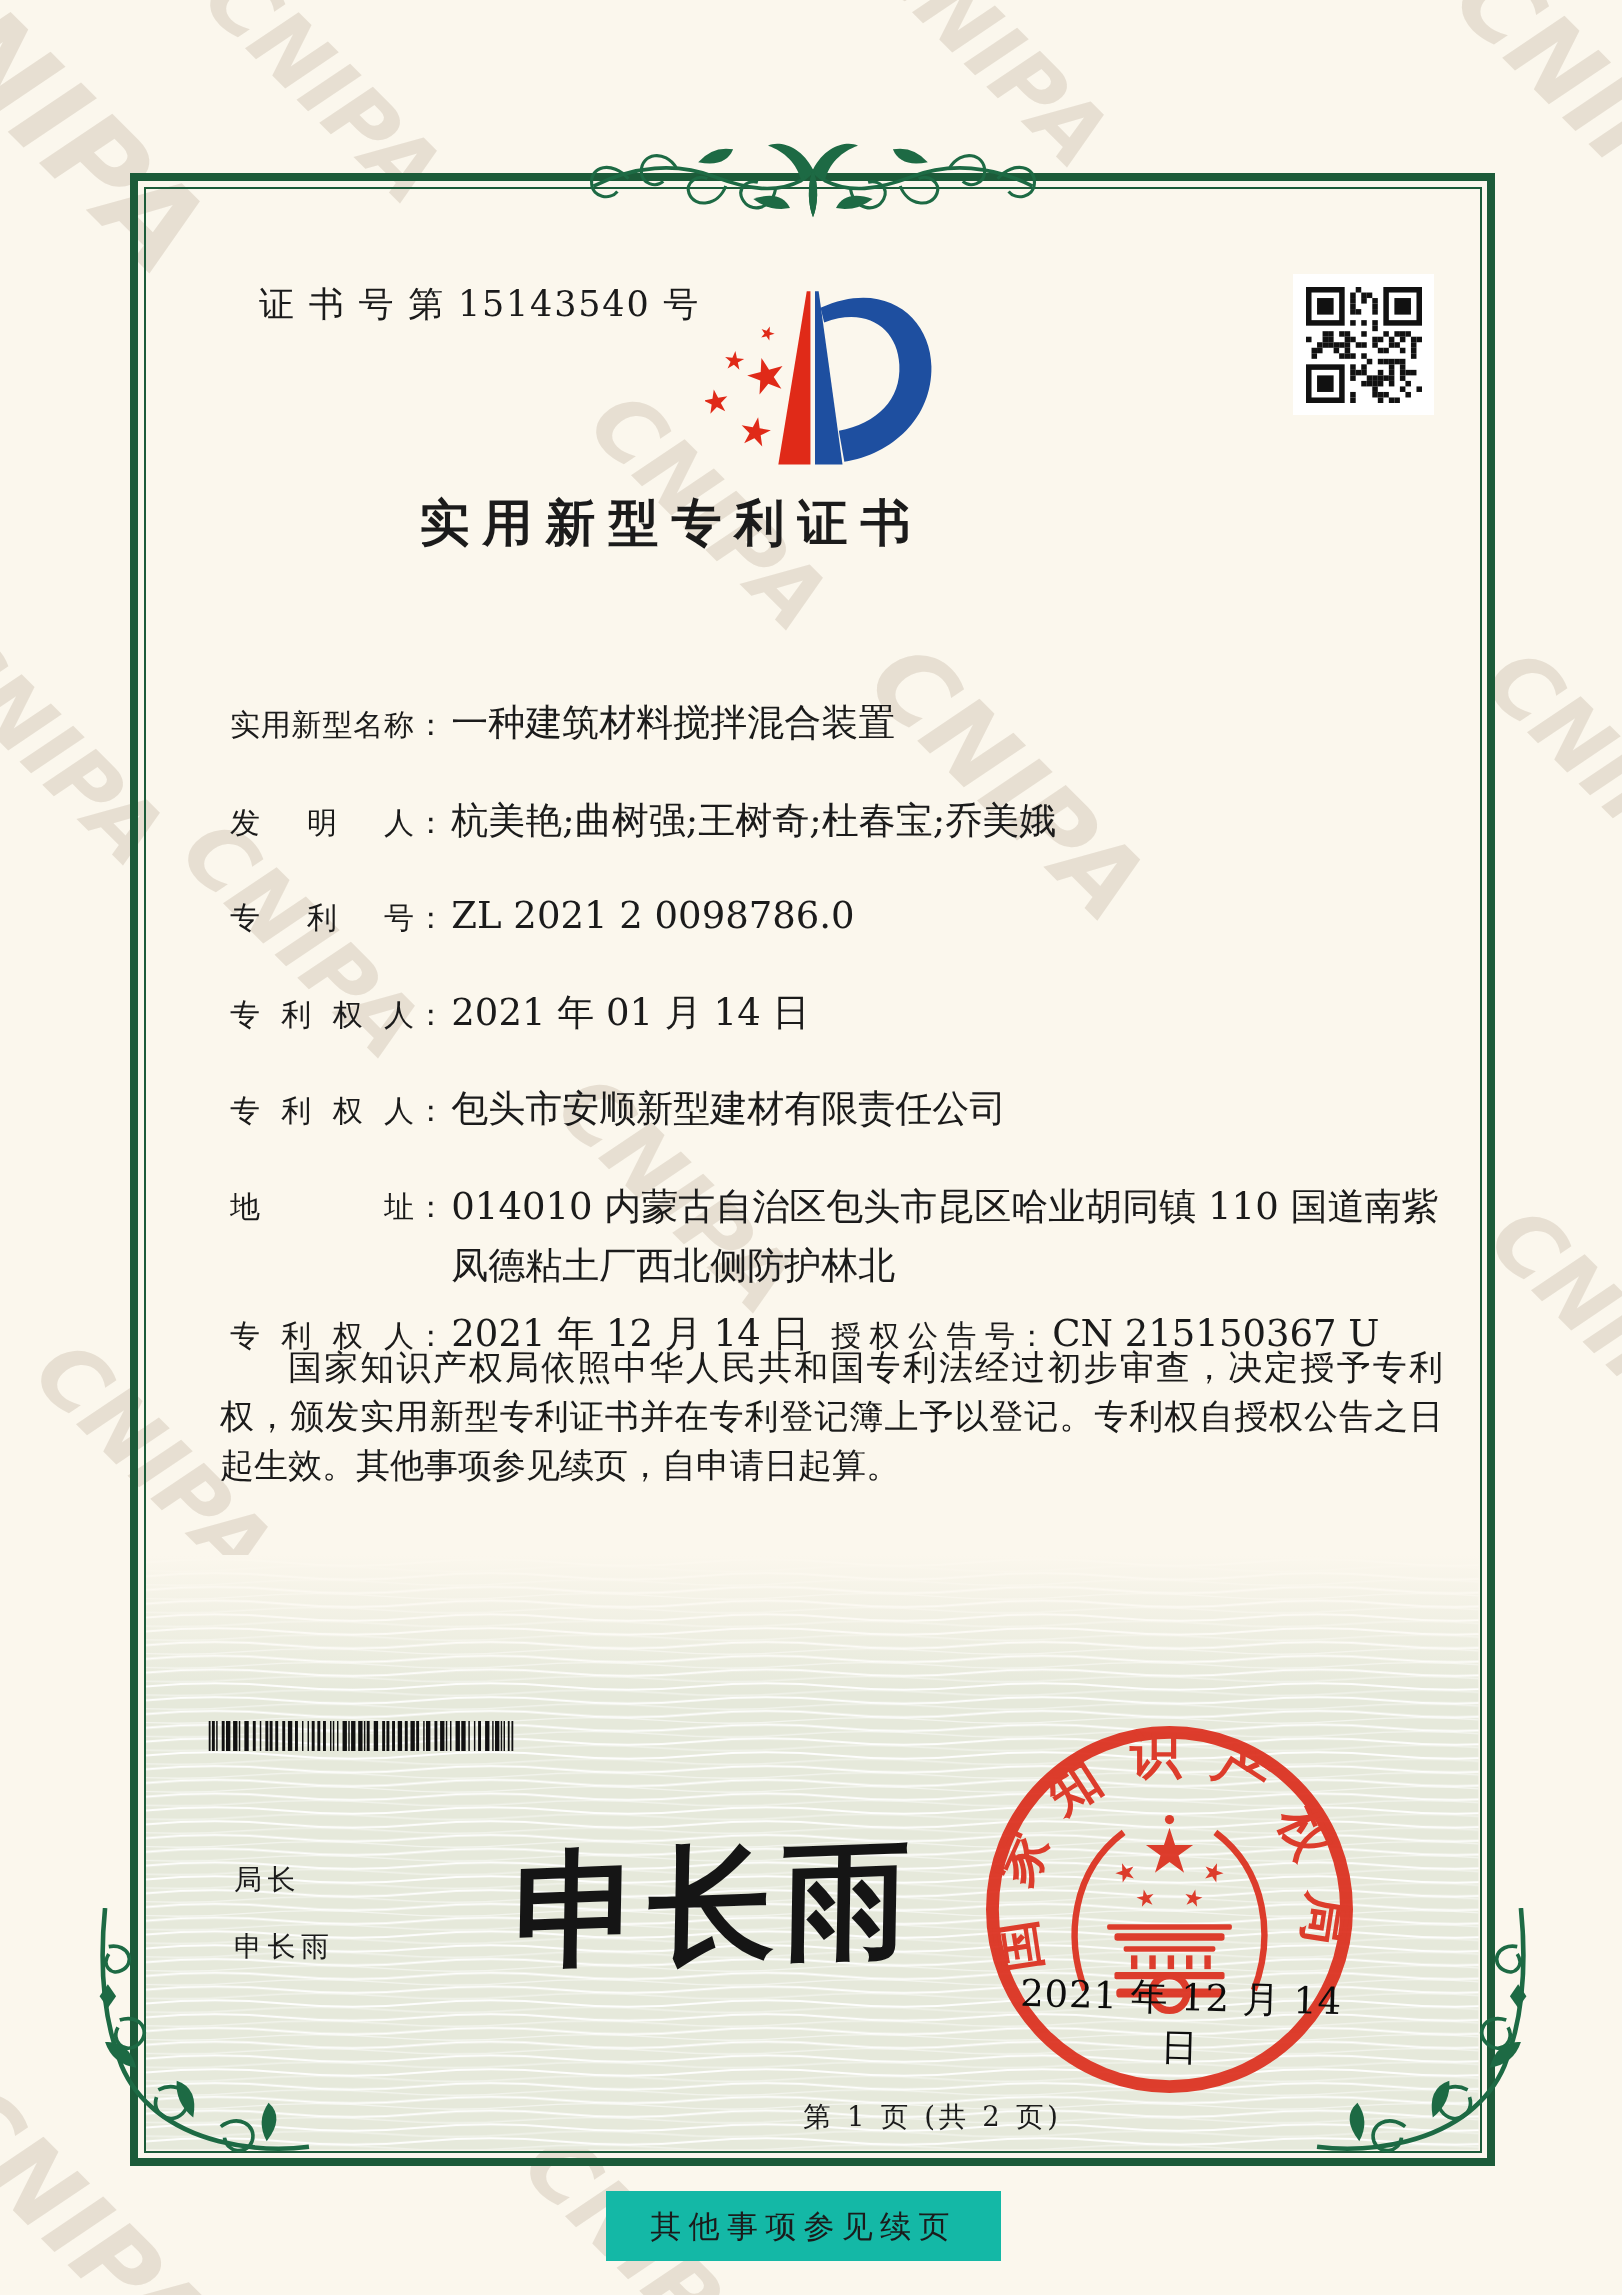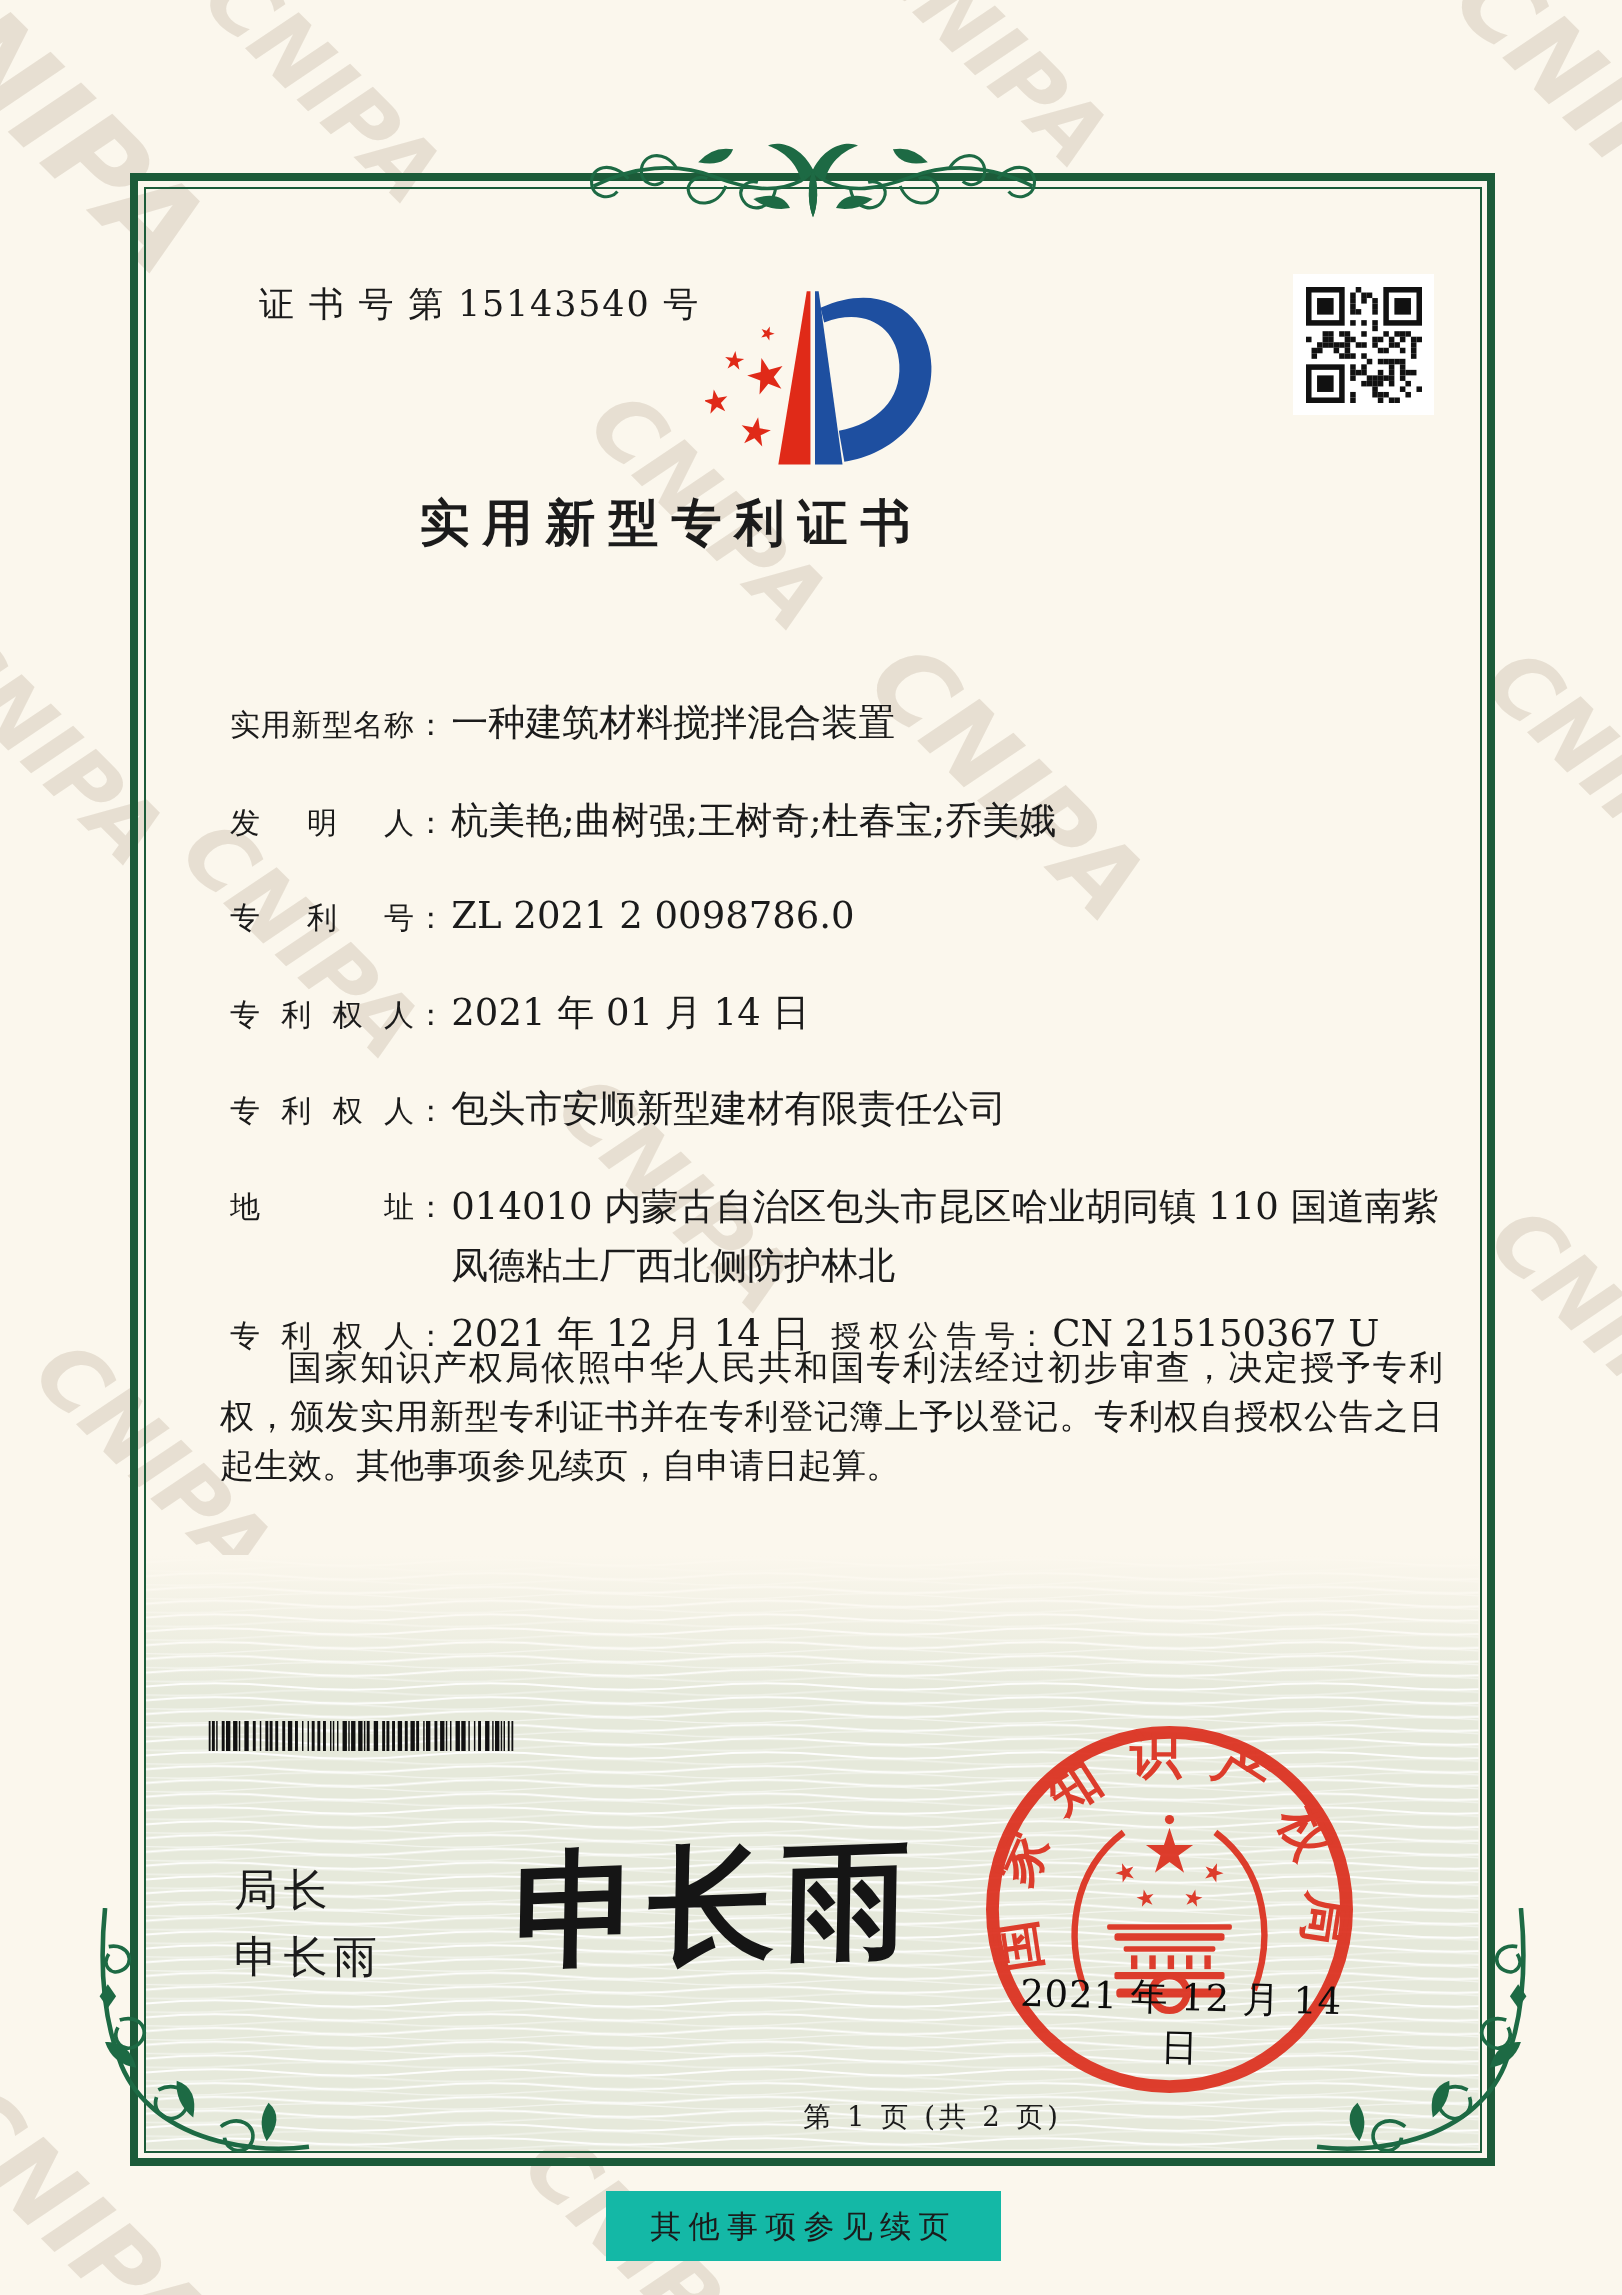--- a/index.html
+++ b/index.html
@@ -33,21 +33,21 @@
   .fcolon{font-size:30px;margin:0 5.5px 0 1.8px;}
   .fval{font-size:37px;margin-top:32px;}
   .addrval{display:inline-block;vertical-align:top;font-size:37px;line-height:59px;}
   .grp2{position:absolute;left:601px;top:0;}
   
   .paras{position:absolute;left:220px;top:1343px;width:1223px;font-size:34px;line-height:49px;
          text-align:justify;z-index:4;}
   .paras p{margin:0;text-indent:2em;}
   
   .barcode{position:absolute;left:207px;top:1721px;width:308px;height:30px;z-index:4;}
-  .dirlabel{position:absolute;left:234px;font-size:44px;letter-spacing:5.5px;z-index:5;}
+  .dirlabel{position:absolute;left:234px;font-size:28px;letter-spacing:5.5px;z-index:5;}
   .sig{position:absolute;left:514px;top:1822px;font-size:127px;letter-spacing:7.3px;font-weight:bold;
        transform:rotate(-2deg) skewX(-3deg);z-index:5;color:#151515;}
   .seal{position:absolute;left:975px;top:1715px;width:389px;height:389px;z-index:4;}
   .sealdate{position:absolute;left:1008px;top:1973px;width:345px;text-align:center;font-size:37px;
             letter-spacing:0.9px;transform:rotate(1.5deg);z-index:6;color:#0d0d0d;}
   .pagefoot{position:absolute;left:130px;width:1605px;top:2099px;text-align:center;font-size:27.5px;
             letter-spacing:3.7px;z-index:5;}
   .contnote{position:absolute;left:606px;top:2171px;width:395px;height:70px;background:#14b8a6;
             text-align:center;line-height:70px;font-size:31px;letter-spacing:7.3px;z-index:5;margin-top:20px;}
 </style>

